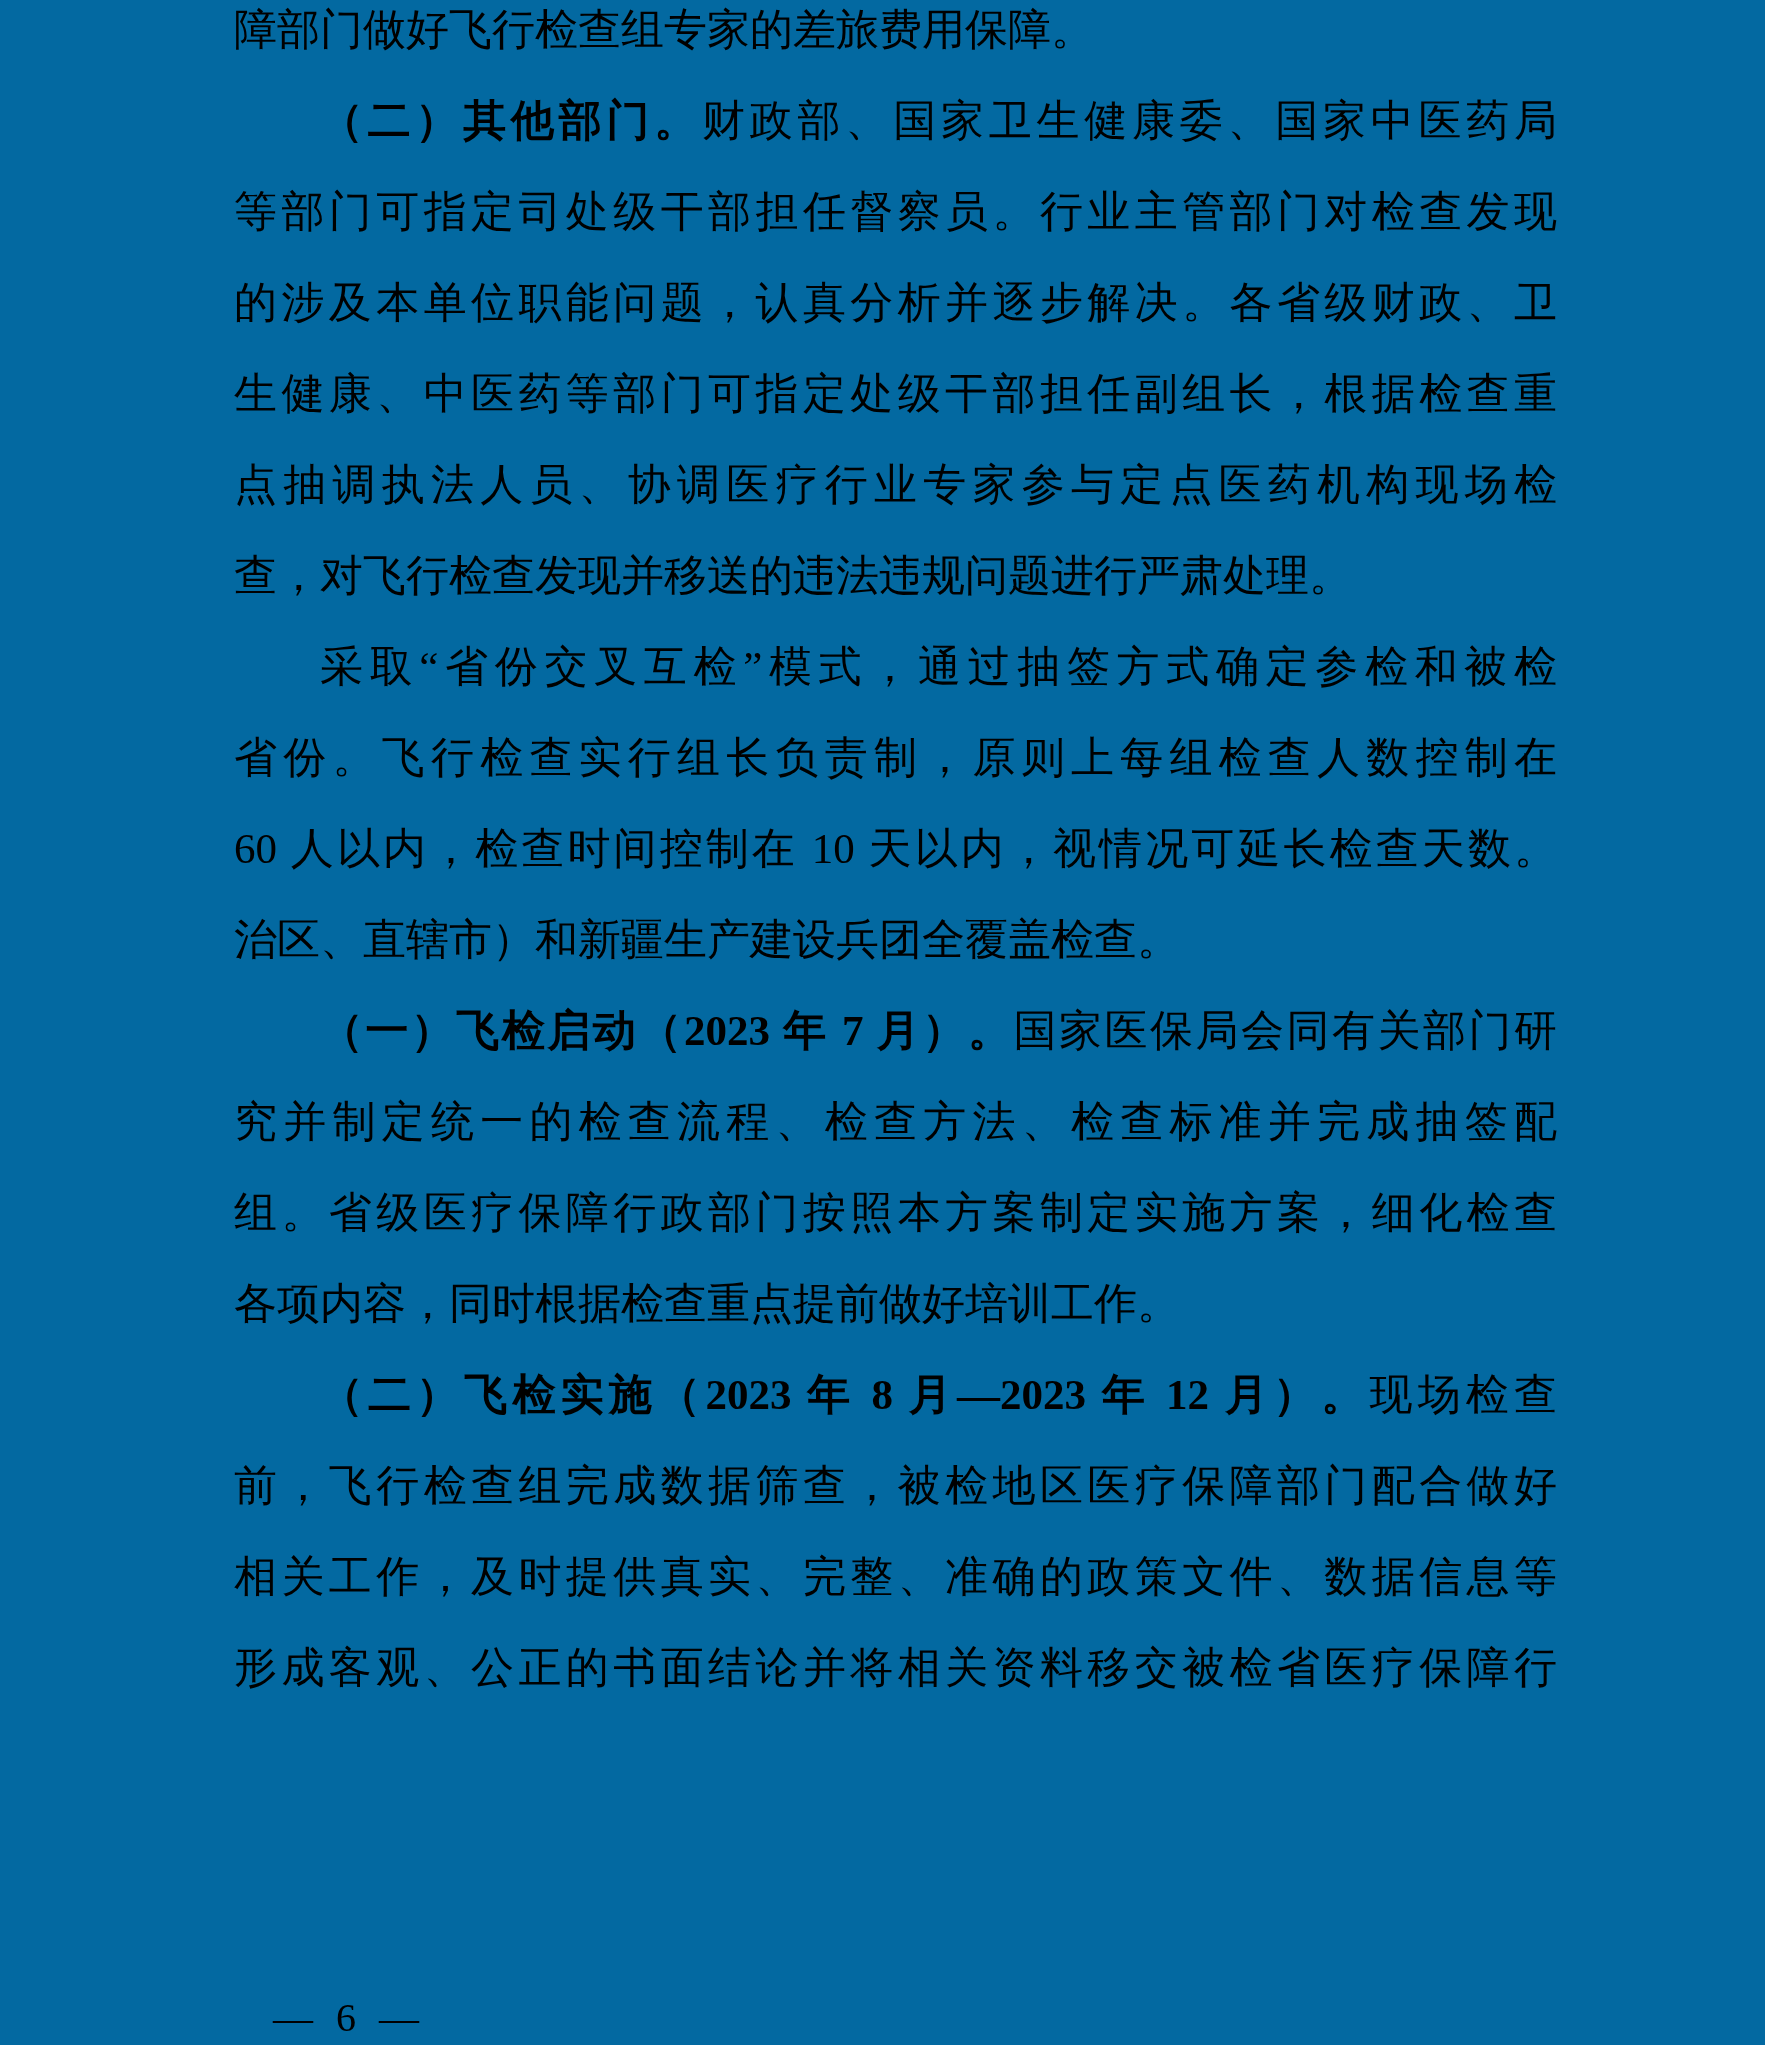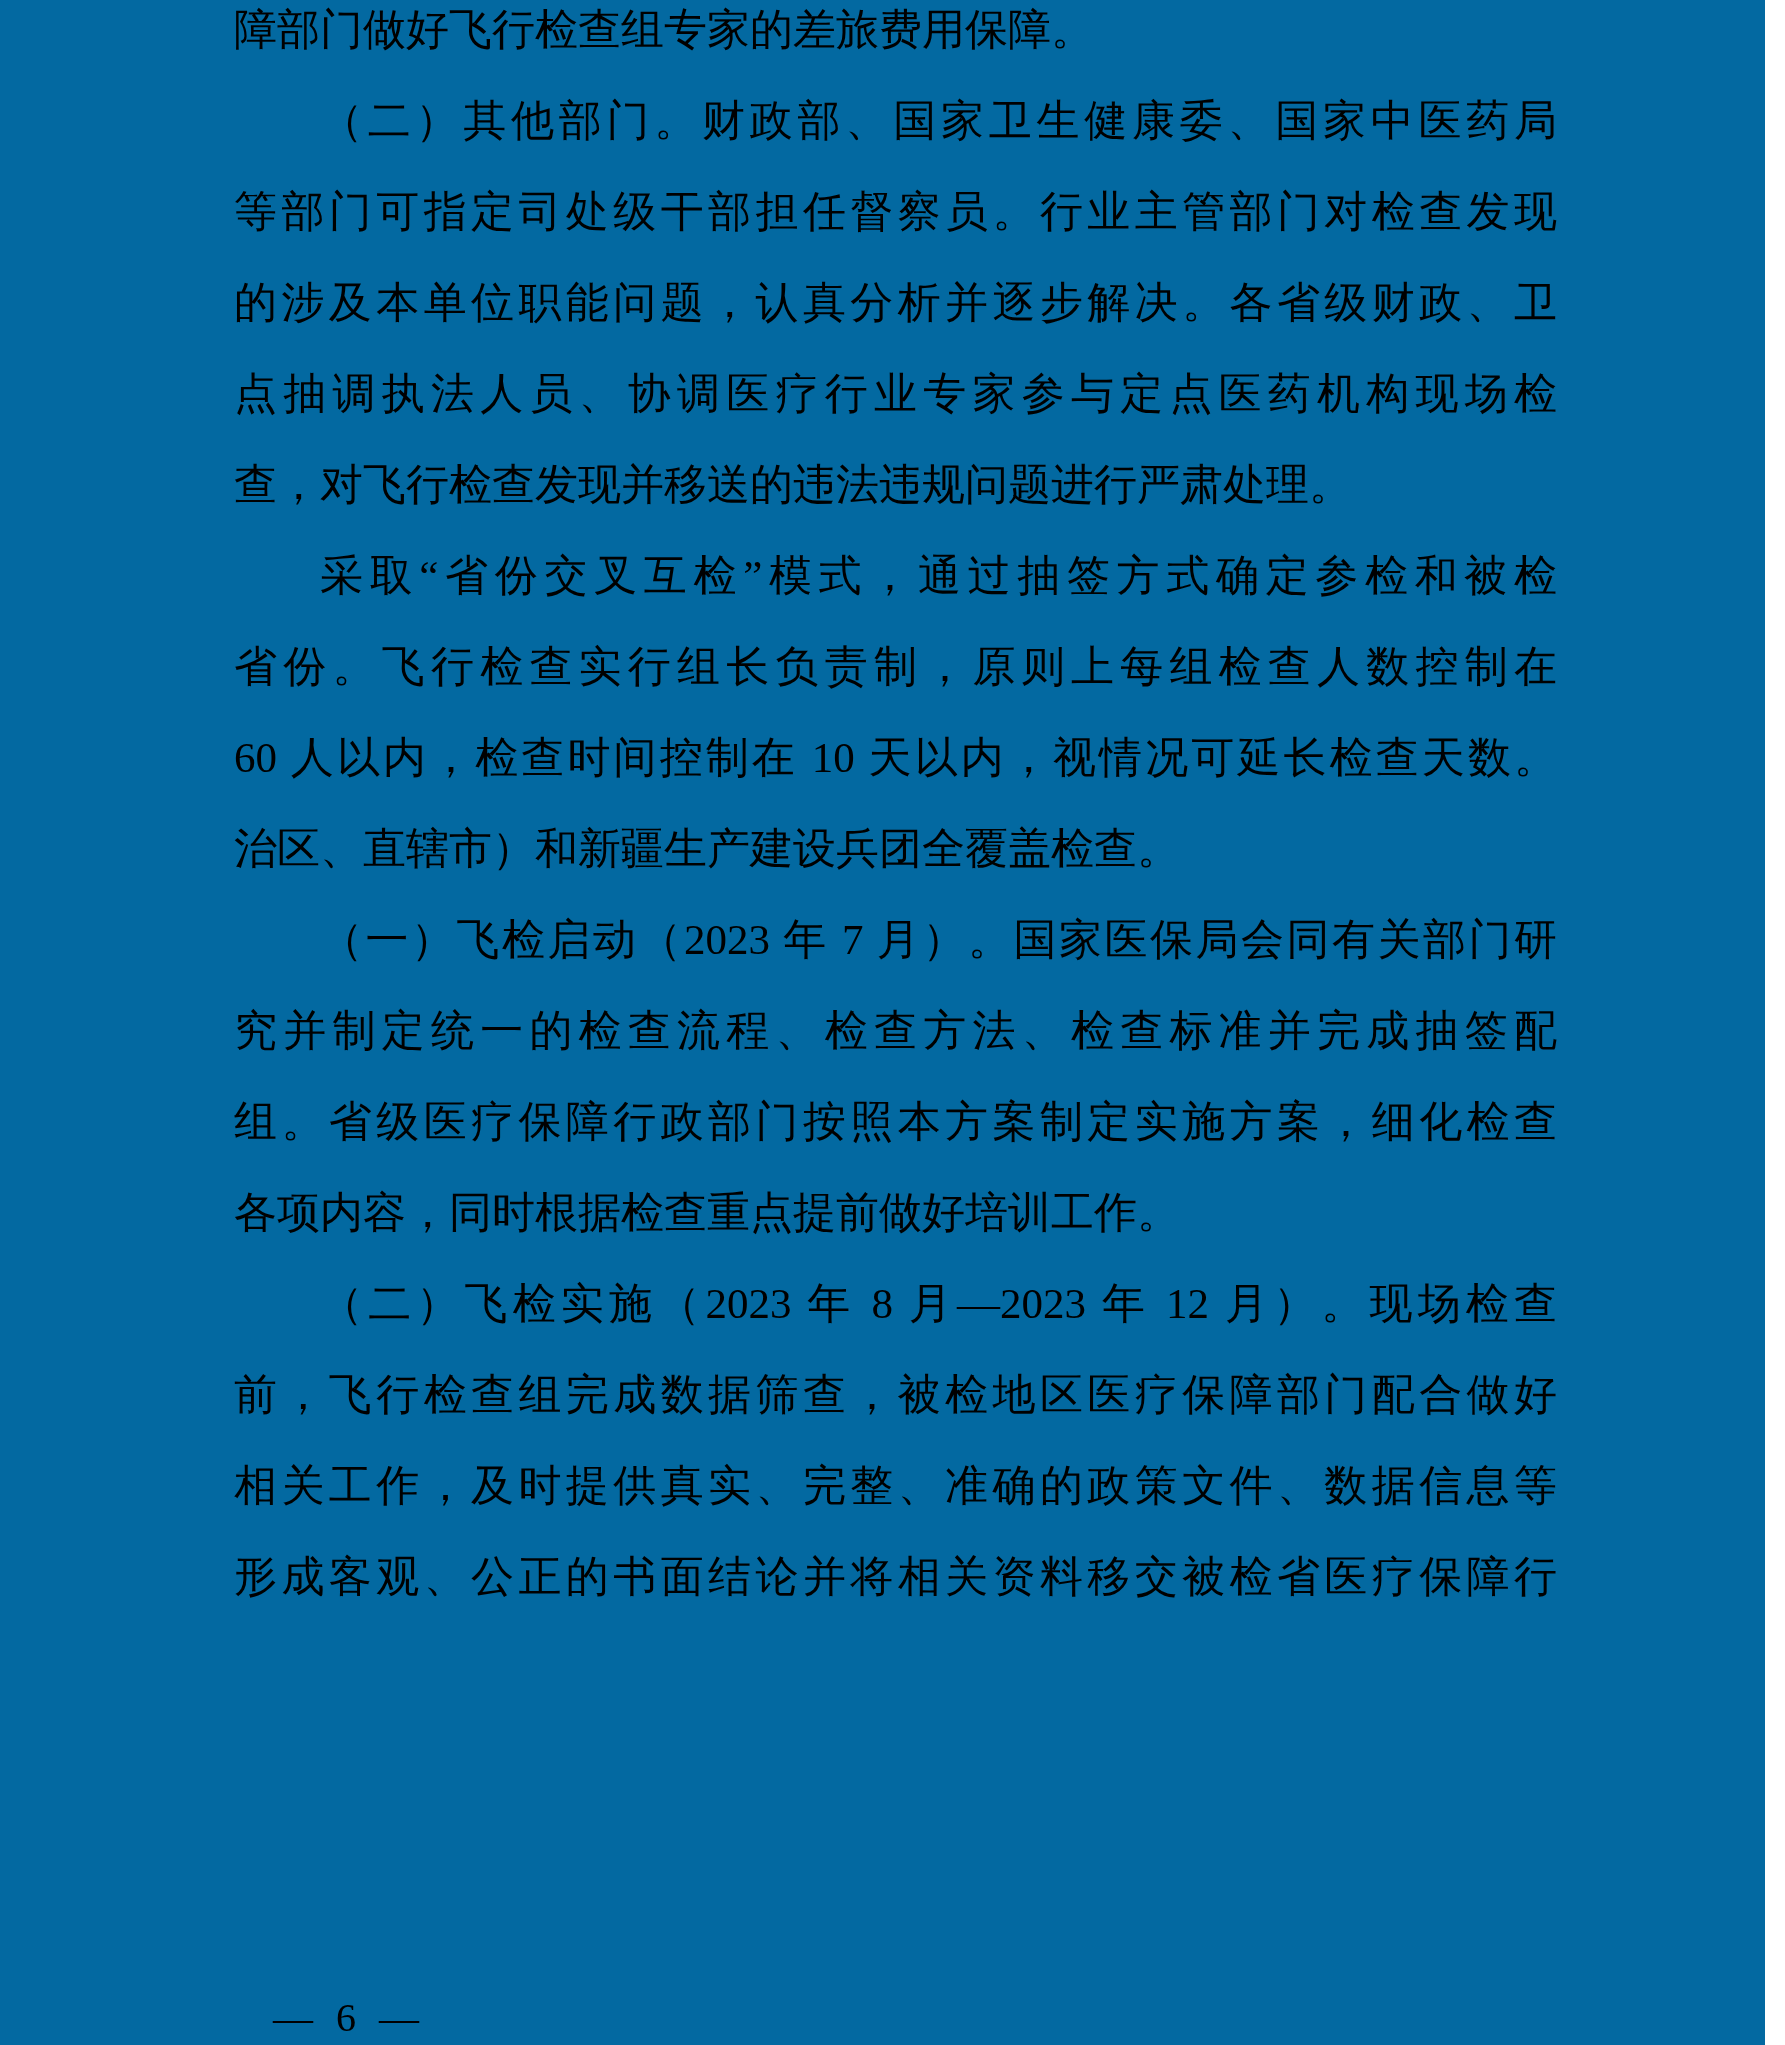--- a/index.html
+++ b/index.html
@@ -36,21 +36,21 @@
     text-align-last: justify;
     text-justify: distribute;
   }
 
   
   .line.indent { text-indent: 86px; }
 
   .seg.body { font-weight: 400; }
 
   
-  .seg.bold { font-weight: 400; }
+  .seg.bold { font-weight: 700; }
 
   
   .seg.heading {
     font-family: "Liberation Sans", sans-serif;
     font-weight: 700;
   }
 
   .pagenum {
     position: absolute;
     left: 273px;
@@ -64,20 +64,21 @@
 </style>
 </head>
 <body>
 
 <div class="page">
   <div class="content">
       <div class="line"><span class="seg body">障部门做好飞行检查组专家的差旅费用保障。</span></div>
       <div class="line indent fill"><span class="seg bold">（二）其他部门。</span><span class="seg body">财政部、国家卫生健康委、国家中医药局</span></div>
       <div class="line fill"><span class="seg body">等部门可指定司处级干部担任督察员。行业主管部门对检查发现</span></div>
       <div class="line fill"><span class="seg body">的涉及本单位职能问题，认真分析并逐步解决。各省级财政、卫</span></div>
+      <div class="line fill"><span class="seg body">生健康、中医药等部门可指定处级干部担任副组长，根据检查重</span></div>
       <div class="line fill"><span class="seg body">点抽调执法人员、协调医疗行业专家参与定点医药机构现场检</span></div>
       <div class="line"><span class="seg body">查，对飞行检查发现并移送的违法违规问题进行严肃处理。</span></div>
       <div class="line indent fill"><span class="seg body">采取“省份交叉互检”模式，通过抽签方式确定参检和被检</span></div>
       <div class="line fill"><span class="seg body">省份。飞行检查实行组长负责制，原则上每组检查人数控制在</span></div>
       <div class="line fill"><span class="seg body">60 人以内，检查时间控制在 10 天以内，视情况可延长检查天数。</span></div>
       <div class="line"><span class="seg body">治区、直辖市）和新疆生产建设兵团全覆盖检查。</span></div>
       <div class="line indent fill"><span class="seg bold">（一）飞检启动（2023 年 7 月）。</span><span class="seg body">国家医保局会同有关部门研</span></div>
       <div class="line fill"><span class="seg body">究并制定统一的检查流程、检查方法、检查标准并完成抽签配</span></div>
       <div class="line fill"><span class="seg body">组。省级医疗保障行政部门按照本方案制定实施方案，细化检查</span></div>
       <div class="line"><span class="seg body">各项内容，同时根据检查重点提前做好培训工作。</span></div>

